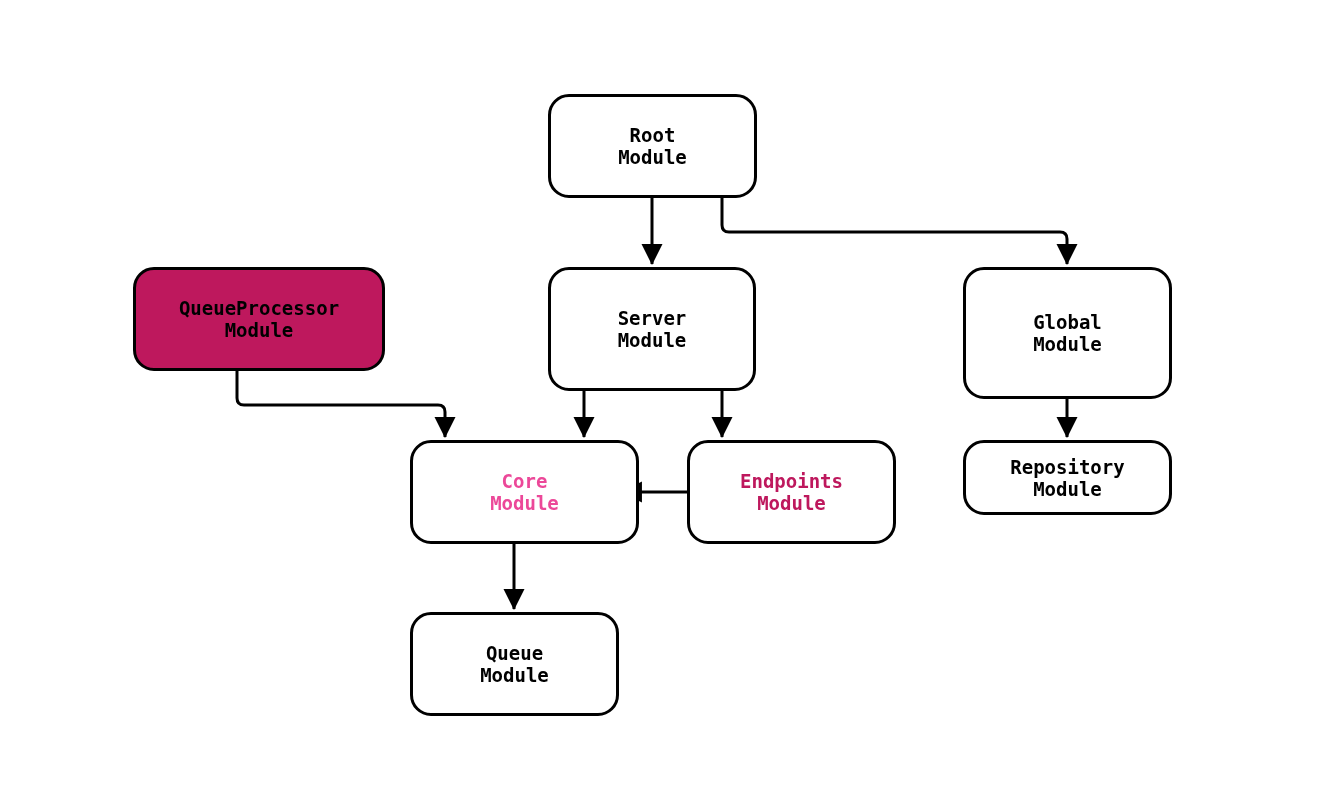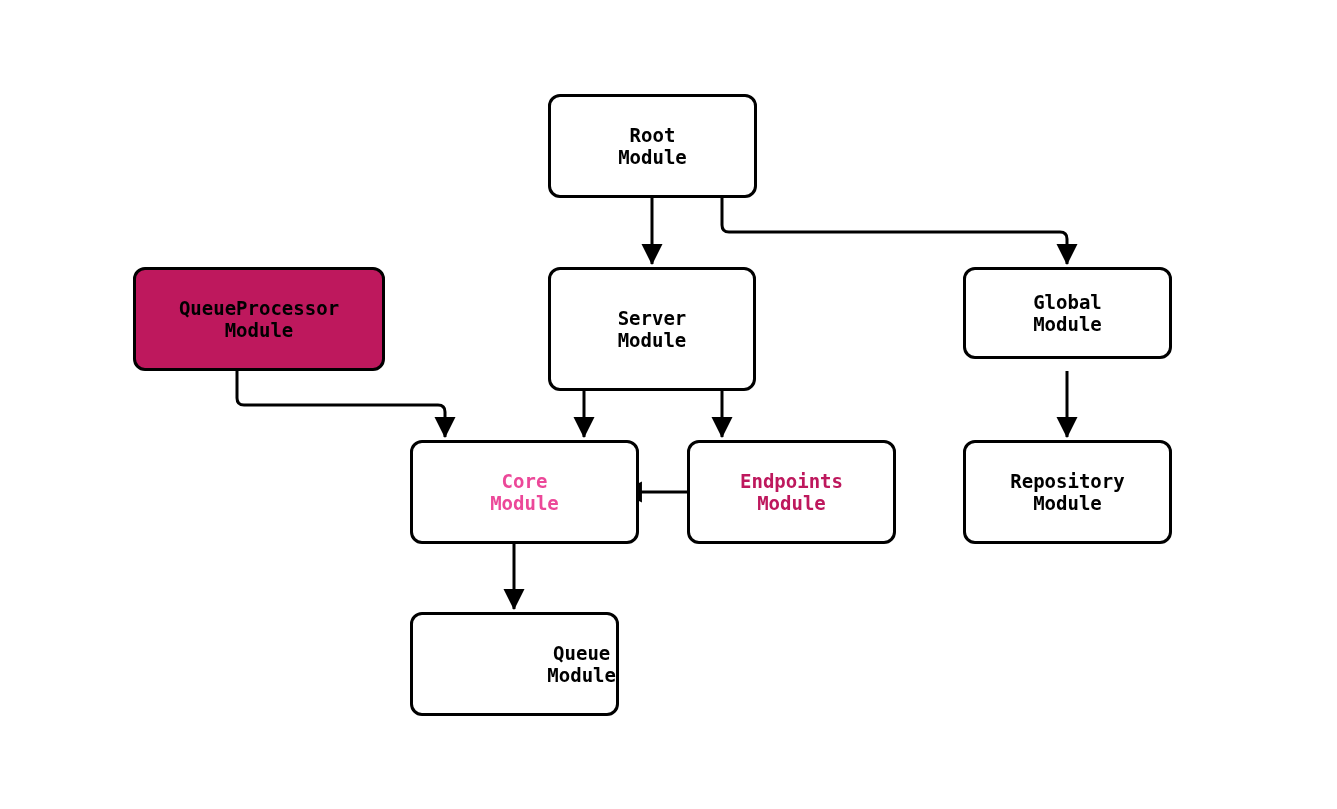--- a/index.html
+++ b/index.html
@@ -20,21 +20,21 @@
     left: 0;
     top: 0;
     width: 1337px;
     height: 809px;
   }
   .node {
     position: absolute;
     box-sizing: border-box;
     background: #ffffff;
     border: 3px solid #000000;
-    border-radius: 12px;
+    border-radius: 21px;
     display: flex;
     align-items: center;
     justify-content: center;
     text-align: center;
     font-weight: bold;
     font-size: 19px;
     line-height: 22px;
     color: #000000;
     white-space: pre-line;
   }
@@ -65,24 +65,24 @@
         <path class="edge" d="M514,544 L514,609" stroke="#000000" marker-end="url(#arrowhead)"></path>
       </g>
   </svg>
   <div id="node-layer">
       <div class="node" style="left: 548px; top: 94px; width: 209px; height: 104px; background: rgb(255, 255, 255); border-color: rgb(0, 0, 0); color: rgb(0, 0, 0);"><span>Root
 Module</span></div>
       <div class="node" style="left: 133px; top: 267px; width: 252px; height: 104px; background: #be185d; border-color: rgb(0, 0, 0); color: rgb(0, 0, 0);"><span>QueueProcessor
 Module</span></div>
       <div class="node" style="left: 548px; top: 267px; width: 208px; height: 124px; background: rgb(255, 255, 255); border-color: rgb(0, 0, 0); color: rgb(0, 0, 0);"><span>Server
 Module</span></div>
-      <div class="node" style="left: 963px; top: 267px; width: 209px; height: 92px; background: rgb(255, 255, 255); border-color: rgb(0, 0, 0); color: rgb(0, 0, 0);"><span>Global
+      <div class="node" style="left: 963px; top: 267px; width: 209px; height: 132px; background: rgb(255, 255, 255); border-color: rgb(0, 0, 0); color: rgb(0, 0, 0);"><span>Global
 Module</span></div>
       <div class="node" style="left: 410px; top: 440px; width: 229px; height: 104px; background: rgb(255, 255, 255); border-color: rgb(0, 0, 0); color: #ec4899;"><span>Core
 Module</span></div>
       <div class="node" style="left: 687px; top: 440px; width: 209px; height: 104px; background: rgb(255, 255, 255); border-color: rgb(0, 0, 0); color: #be185d;"><span>Endpoints
 Module</span></div>
-      <div class="node" style="left: 963px; top: 440px; width: 209px; height: 104px; background: rgb(255, 255, 255); border-color: rgb(0, 0, 0); color: rgb(0, 0, 0);"><span>Repository
+      <div class="node" style="left: 963px; top: 440px; width: 209px; height: 75px; background: rgb(255, 255, 255); border-color: rgb(0, 0, 0); color: rgb(0, 0, 0);"><span>Repository
 Module</span></div>
-      <div class="node" style="left: 410px; top: 612px; width: 209px; height: 104px; background: rgb(255, 255, 255); border-color: rgb(0, 0, 0); color: rgb(0, 0, 0); justify-content: flex-end;"><span>Queue
+      <div class="node" style="left: 410px; top: 612px; width: 209px; height: 104px; background: rgb(255, 255, 255); border-color: rgb(0, 0, 0); color: rgb(0, 0, 0);"><span>Queue
 Module</span></div>
     </div>
 </div>
 
 </body></html>

